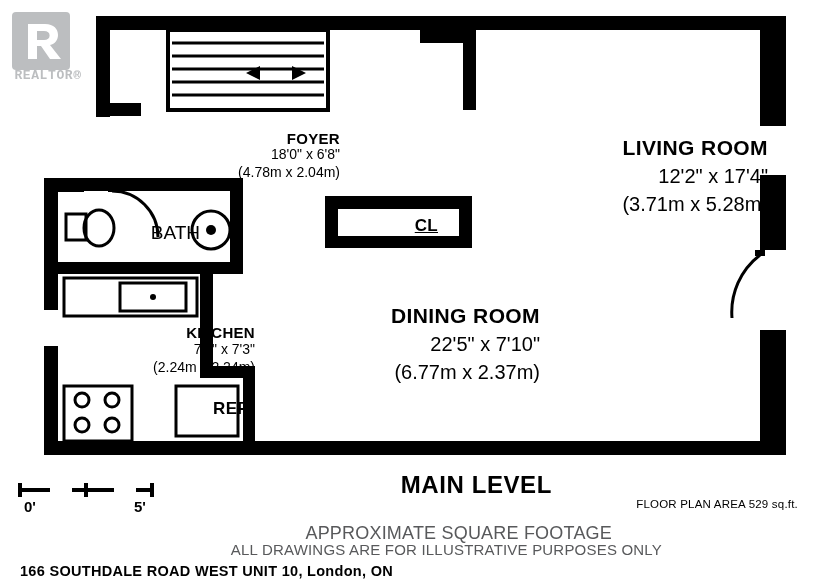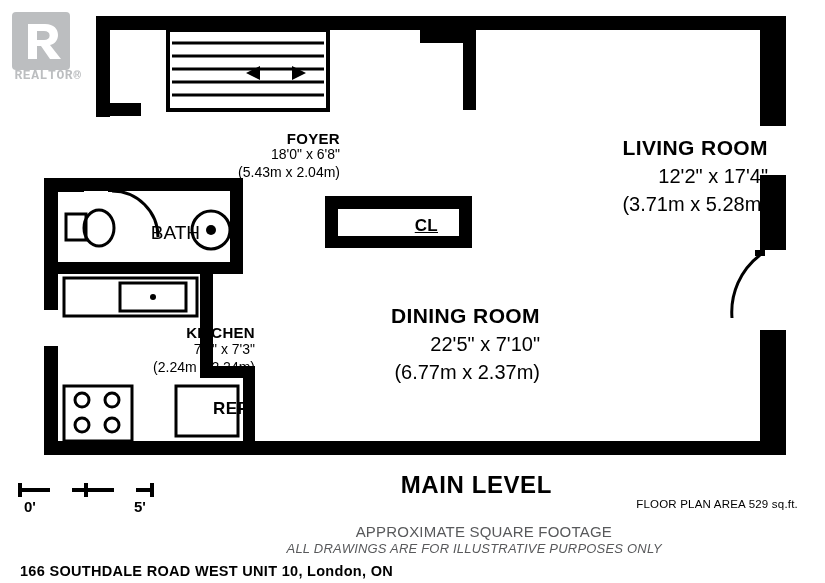--- a/index.html
+++ b/index.html
@@ -56,31 +56,30 @@
     font-size: 24px;
     font-weight: 700;
     letter-spacing: .6px;
   }
   .area-note {
     font-size: 11.5px;
     font-weight: 400;
     letter-spacing: .2px;
   }
   .disclaimer1 {
-    font-size: 15px;
+    font-size: 18px;
     font-weight: 400;
     color: #58595b;
     letter-spacing: .2px;
   }
   .disclaimer2 {
-    font-size: 13px;
+    font-size: 15px;
     font-weight: 400;
     color: #58595b;
     letter-spacing: .2px;
-    font-style: italic;
   }
   .address {
     font-size: 14.5px;
     font-weight: 700;
     letter-spacing: .3px;
   }
   .scale-lbl {
     font-size: 15px;
     font-weight: 700;
   }
@@ -212,21 +211,21 @@
     <rect x="18" y="483" width="4" height="14" fill="#000000"></rect>
     <rect x="84" y="483" width="4" height="14" fill="#000000"></rect>
     <rect x="150" y="483" width="4" height="14" fill="#000000"></rect>
     <rect x="50" y="486" width="22" height="6" fill="#ffffff"></rect>
     <rect x="114" y="486" width="22" height="6" fill="#ffffff"></rect>
   </g>
 </svg>
 
 <div class="lbl small-name" style="left:180px; top:130px; width:160px;">FOYER</div>
 <div class="lbl small-dim" style="left:180px; top:146px; width:160px;">18'0" x 6'8"</div>
-<div class="lbl small-dim" style="left:180px; top:164px; width:160px;">(5.43m x 2.04m)</div>
+<div class="lbl small-dim" style="left:180px; top:164px; width:160px;">(4.78m x 2.04m)</div>
 
 <div class="lbl room-name" style="left:500px; top:136px; width:268px;">LIVING ROOM</div>
 <div class="lbl room-dim" style="left:500px; top:165px; width:268px;">12'2" x 17'4"</div>
 <div class="lbl room-dim" style="left:500px; top:193px; width:268px;">(3.71m x 5.28m)</div>
 
 <div class="lbl room-name" style="left:270px; top:304px; width:270px;">DINING ROOM</div>
 <div class="lbl room-dim" style="left:270px; top:333px; width:270px;">22'5" x 7'10"</div>
 <div class="lbl room-dim" style="left:270px; top:361px; width:270px;">(6.77m x 2.37m)</div>
 
 <div class="lbl small-name" style="left:75px; top:324px; width:180px;">KITCHEN</div>

